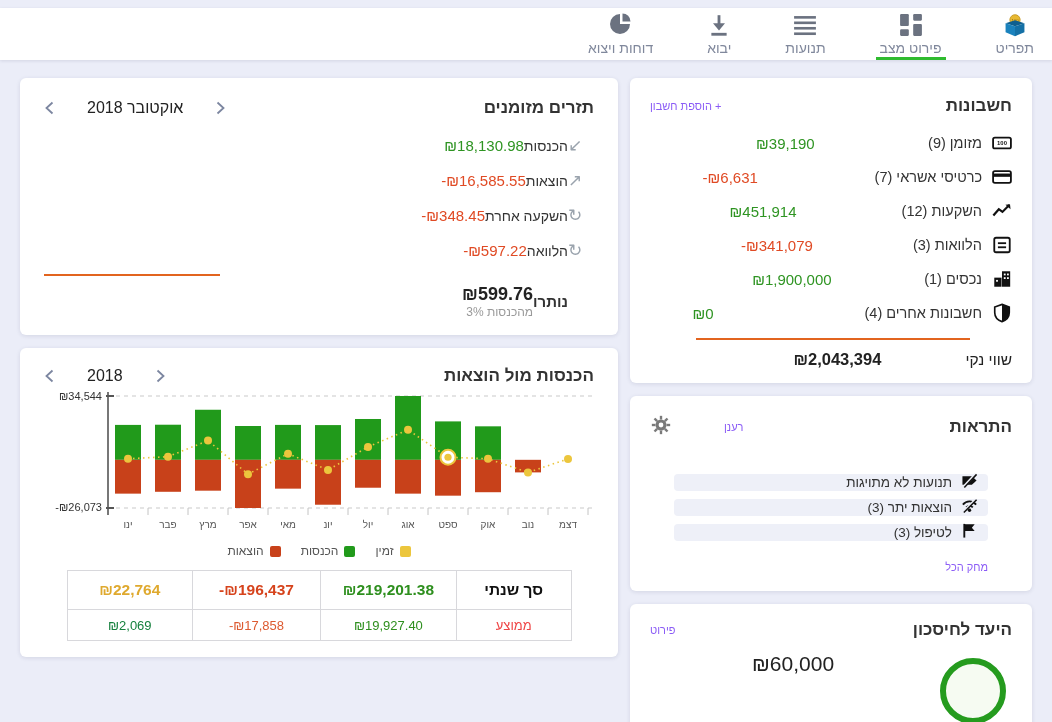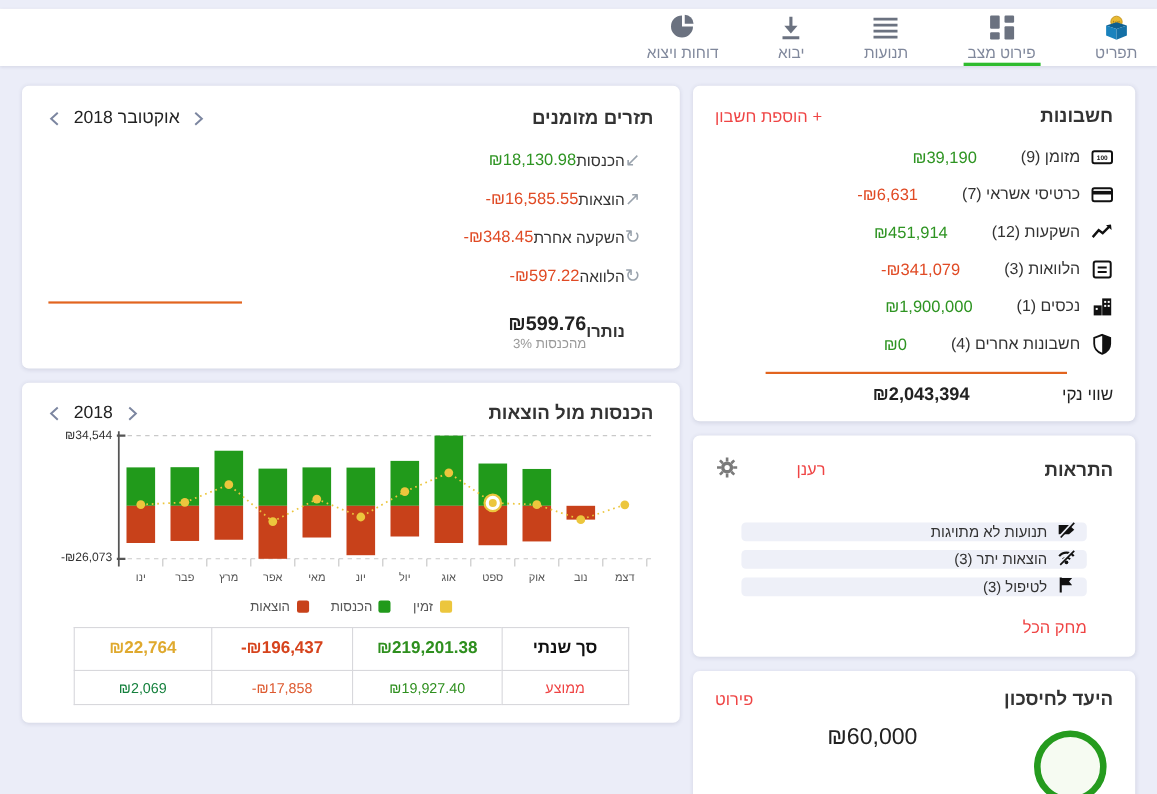--- a/index.html
+++ b/index.html
@@ -24,46 +24,46 @@
     content:"";position:absolute;bottom:0;right:0;left:0;height:3px;background:#2fbb2f;
   }
   .nav-ic{width:24px;height:24px;display:block}
   
   .main{display:flex;gap:12px;padding:18px 20px;align-items:flex-start}
   .col-right{width:402px;display:flex;flex-direction:column;gap:13px;flex:none}
   .col-left{flex:1;display:flex;flex-direction:column;gap:13px;min-width:0}
   .card{background:#fff;border-radius:6px;box-shadow:0 1px 4px rgba(50,55,90,.13)}
   .card-head{display:flex;align-items:center;justify-content:space-between}
   .card-title{font-size:17px;font-weight:700;color:#333}
-  .blue-link{color:#ef4444;font-size:15px;cursor:pointer;text-decoration:none}
+  .blue-link{color:#8b5cf6;font-size:11px;cursor:pointer;text-decoration:none}
   .num{direction:ltr;unicode-bidi:isolate;white-space:nowrap}
   .green{color:#2e9422}.red{color:#e04a24}
   
   .cashflow{padding:20px 24px 16px}
-  .period-nav{display:flex;direction:ltr;align-items:center;gap:12px;margin-inline-end:18px}
+  .period-nav{display:flex;direction:ltr;align-items:center;gap:32px;margin-inline-end:18px}
   .period-nav .ptext{font-size:16px;color:#222}
   .chev{width:11px;height:14px;cursor:pointer;display:block}
   .cf-row{display:flex;align-items:center;height:35px}
   .cf-icon{width:26px;color:#9aa3ad;font-size:17px;line-height:1;flex:none}
   .cf-label{font-size:14px;color:#333}
   .cf-value{margin-inline-start:auto;width:176px;direction:ltr;text-align:right;font-size:15px}
   .cf-divider{border:none;border-top:2px solid #e2641f;margin:6px 374px 8px 0}
   .cf-remaining{display:flex;align-items:center;margin-top:4px}
   .cf-rem-label{font-size:15px;font-weight:700;color:#333;margin-inline-start:26px}
   .cf-rem-val{margin-inline-start:auto;width:160px;direction:ltr;text-align:right}
   .cf-rem-amount{font-size:18px;font-weight:700;color:#222}
   .cf-rem-note{font-size:12px;color:#999;direction:ltr}
   
   .accounts{padding:18px 20px 14px}
   .acct-rows{margin-top:10px}
   .acct-row{display:flex;align-items:center;height:34px;cursor:pointer}
   .acct-icon{width:30px;flex:none;color:#111}
   .acct-icon svg{width:20px;height:20px;display:block}
   .acct-label{font-size:14.5px;color:#333}
-  .acct-value{margin-inline-start:auto;width:132px;direction:ltr;text-align:right;
+  .acct-value{margin-inline-start:auto;width:132px;direction:ltr;text-align:left;
     margin-inline-end:40px;font-size:15px}
   .acct-divider{border:none;border-top:2px solid #e2641f;margin:8px 42px 0 46px}
   .acct-net{display:flex;align-items:center;margin-top:10px}
   .net-label{font-size:15.5px;color:#222}
   .net-value{margin-inline-start:auto;width:140px;direction:ltr;text-align:left;
     margin-inline-end:32px;font-size:16.5px;font-weight:700;color:#222}
   
   .alerts{padding:18px 20px 18px}
   .alerts-head{display:flex;align-items:center}
   .alerts-head .blue-link{margin-inline-start:auto;margin-inline-end:52px}

